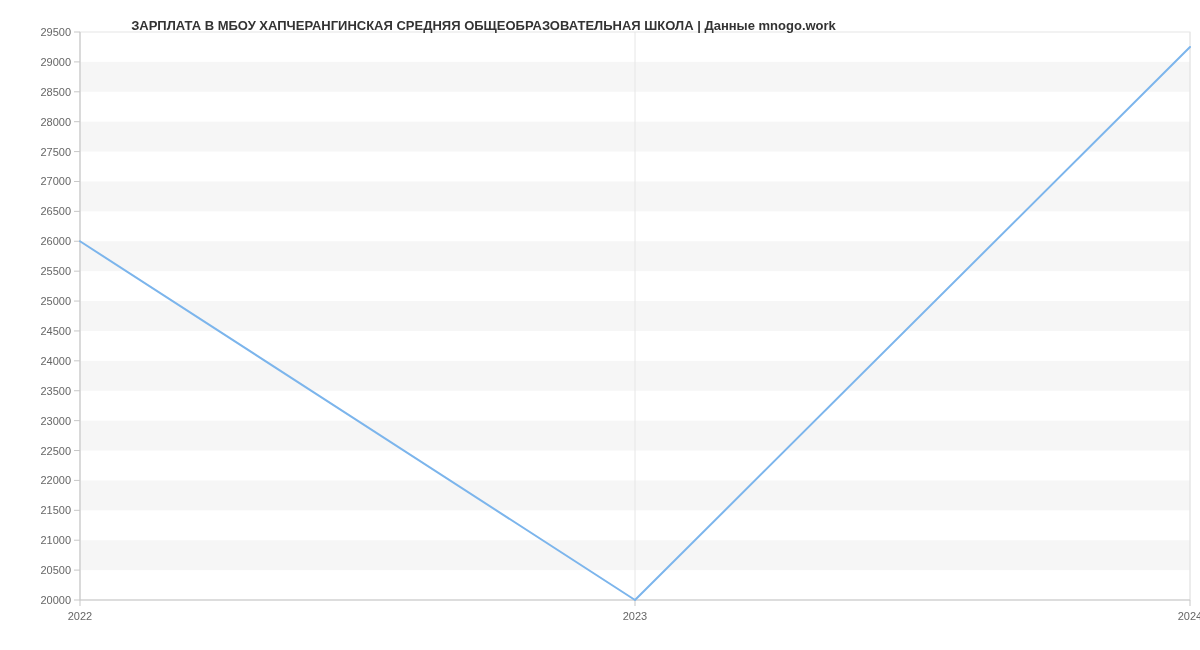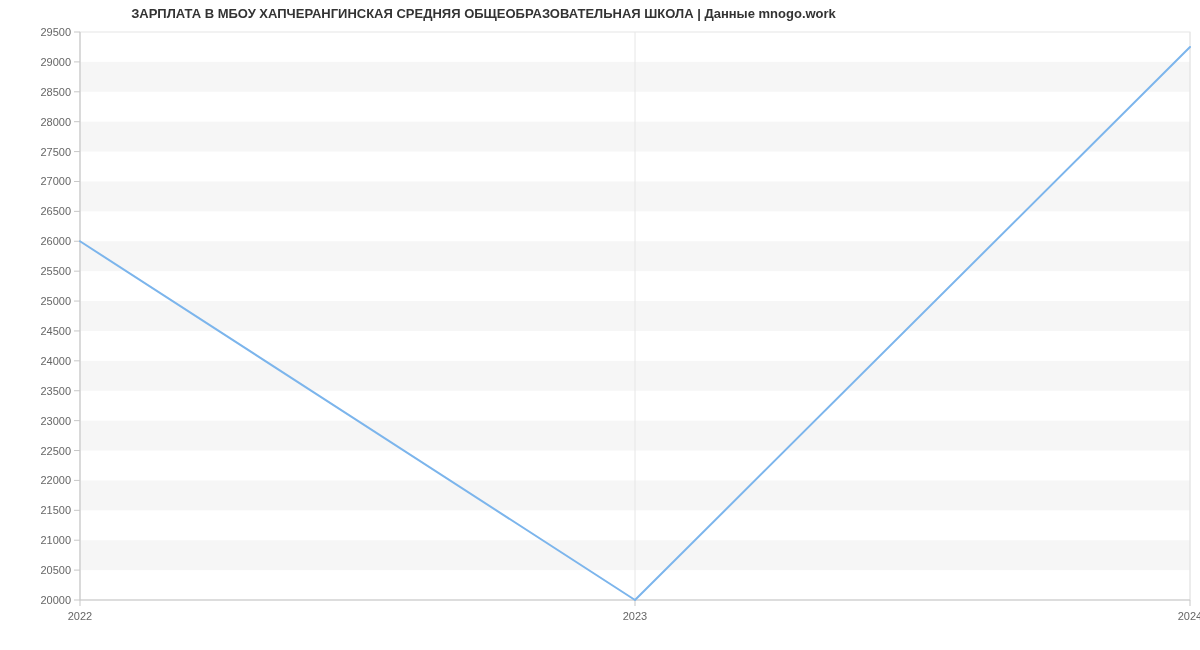--- a/index.html
+++ b/index.html
@@ -11,21 +11,21 @@
     font-family: Verdana, Geneva, sans-serif;
     color: #333333;
   }
   .chart-wrap {
     position: relative;
     width: 1200px;
     height: 650px;
   }
   .title {
     position: absolute;
-    top: 6px;
+    top: 18px;
     left: 0;
     width: 967px;
     text-align: center;
     font-size: 13px;
     font-weight: bold;
     color: #333333;
   }
   svg { display: block; }
   .ylab, .xlab {
     font-size: 11px;

